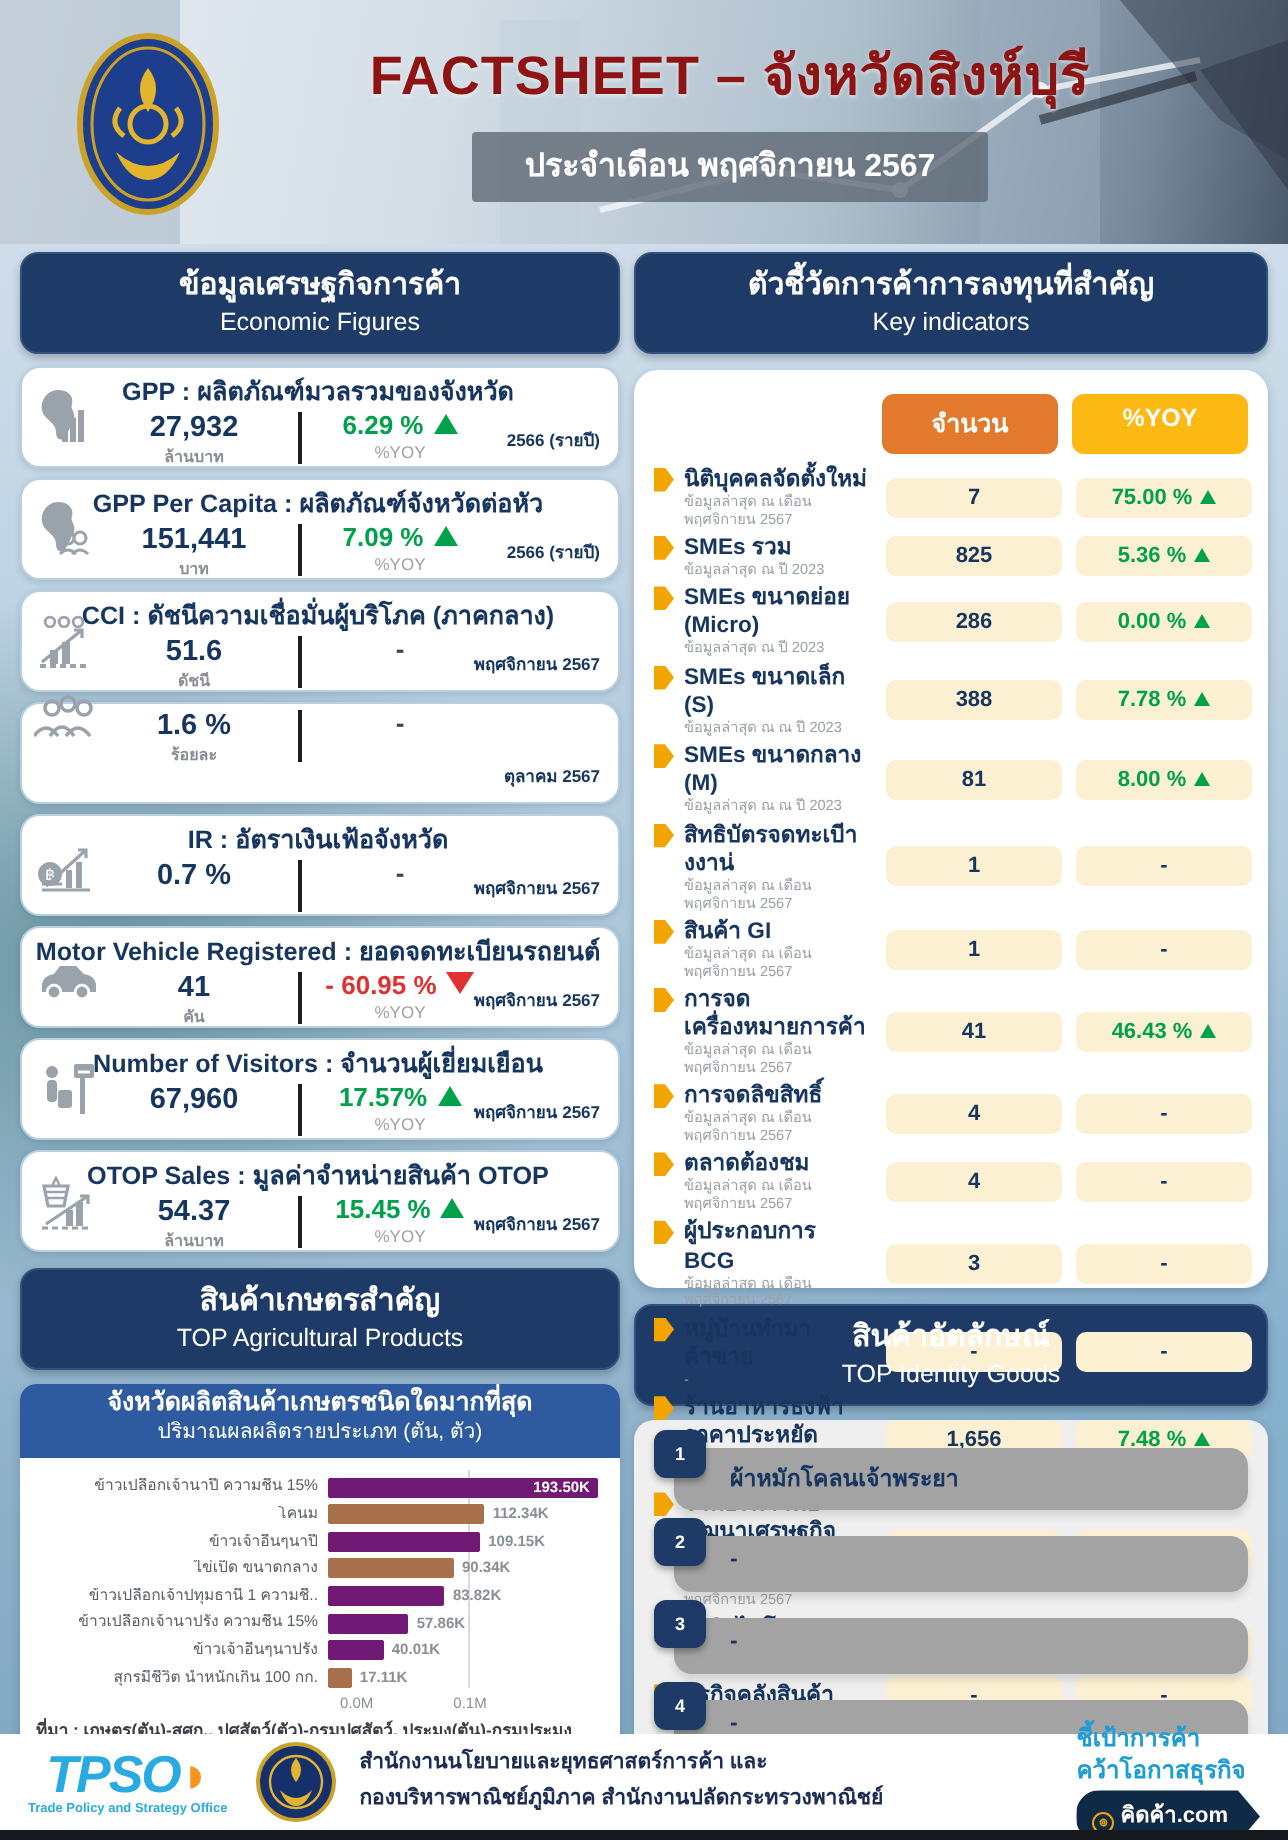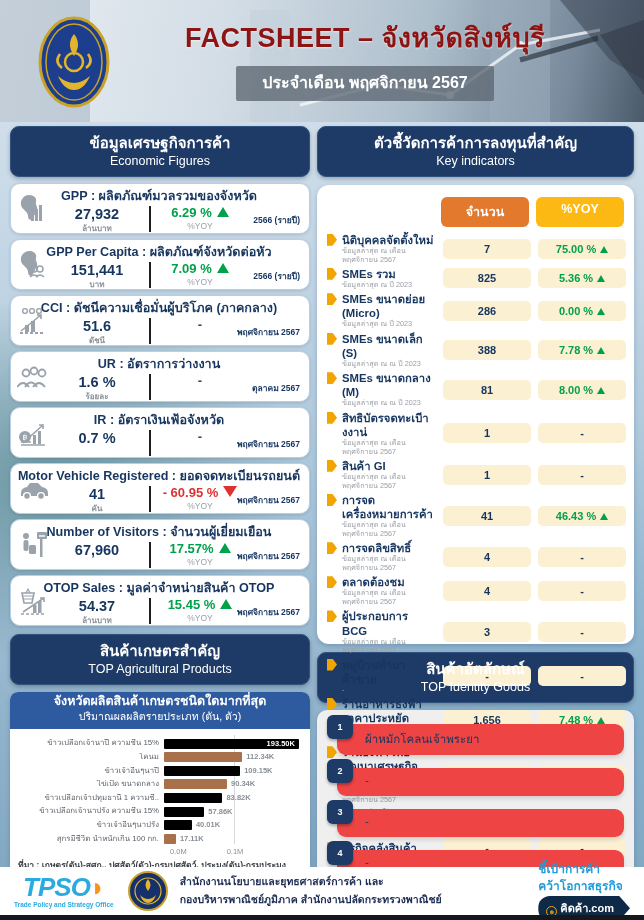--- a/index.html
+++ b/index.html
@@ -77,37 +77,37 @@
   .chart-titlebar { background:#2e5b9f; color:#fff; text-align:center; padding:0 2px 6px; }
   .chart-titlebar .t1 { font-size:12.5px; font-weight:bold; line-height:1.5; }
   .chart-titlebar .t2 { font-size:10.5px; font-weight:normal; line-height:1.2; }
   .plot { position:relative; padding:8px 10px 0 6px; }
   .gridline { position:absolute; top:6px; bottom:14px; width:1px; background:#d9d9d9; }
   .brow { display:flex; align-items:center; height:13.6px; position:relative; }
   .brow-label { width:148px; flex:0 0 148px; text-align:right; padding-right:5px;
     color:#595f66; font-size:7.8px; line-height:1.1; white-space:nowrap; overflow:hidden; }
   .brow-barwrap { flex:1; position:relative; height:10px; }
   .bbar { height:10px; border-radius:1px; position:relative; }
-  .bbar.c-green { background:#000000; } .bbar.c-brown { background:#a9714b; }
+  .bbar.c-green { background:#701a75; } .bbar.c-brown { background:#a9714b; }
   .bval-out { position:absolute; left:100%; top:0; margin-left:4px; font-size:7.5px;
     color:#8a8f96; font-weight:bold; line-height:10px; white-space:nowrap; }
   .bval-in { position:absolute; right:4px; top:0; font-size:7.5px; color:#fff;
     font-weight:bold; line-height:10px; }
   .xaxis { display:flex; margin-left:154px; position:relative; height:12px; }
   .xaxis span { position:absolute; font-size:7.5px; color:#8a8f96; top:1px; }
   .chart-src { padding:2px 8px; color:#3a3f45; font-size:8.6px; font-weight:bold; line-height:1.35; }
   
   .id-panel { margin-top:7px; background:#efefef; border-radius:10px; padding:14px 10px 10px;
     box-shadow:0 2px 5px rgba(30,60,100,.25); height:186px; }
   .id-item { position:relative; margin:0 0 13px 10px; }
   .id-badge { position:absolute; left:-10px; top:-9px; width:26px; height:24px; background:#1e3a66;
     border-radius:6px; color:#fff; font-size:9px; font-weight:bold; text-align:center;
     line-height:24px; box-shadow:0 2px 3px rgba(0,0,0,.3); }
-  .id-text { background:#ef4444; border-radius:9px; box-shadow:0 3px 4px rgba(0,0,0,.12);
-    padding:6px 10px 7px 28px; font-size:11.5px; font-weight:normal; color:#16355f; min-height:28px; }
+  .id-text { background:#a3a3a3; border-radius:9px; box-shadow:0 3px 4px rgba(0,0,0,.12);
+    padding:6px 10px 7px 28px; font-size:11.5px; font-weight:bold; color:#16355f; min-height:28px; }
   
   .footer { position:absolute; left:0; bottom:5px; width:100%; height:48px; background:#fff;
     display:flex; align-items:center; padding:0 14px; }
   .bottom-strip { position:absolute; left:0; bottom:0; width:100%; height:5px; background:#15181c; }
   .tpso { display:flex; flex-direction:column; align-items:center; margin-right:14px; }
   .tpso-word { font-size:26px; font-weight:bold; color:#29abe2; letter-spacing:-1px; line-height:1; font-style:italic; }
   .tpso-word .swoosh { color:#f7941d; }
   .tpso-sub { font-size:6.5px; color:#29abe2; font-weight:bold; margin-top:1px; }
   .footer-org { margin-left:12px; flex:1; color:#1d2c54; font-size:10.5px; font-weight:bold; line-height:1.7; }
   .kidka { text-align:left; }
@@ -221,21 +221,20 @@
               </div>
               <div class="ecard-div"></div>
               <div class="ecard-yoy">
                 <div class="y y-none">-</div>
                 <div class="yl"></div>
               </div>
             </div>
             <div class="ecard-period">พฤศจิกายน 2567</div>
           </div>
           <div class="ecard">
-            <div class="ecard-title">UR : อัตราการว่างงาน</div>
             <div class="ecard-body">
               <div class="ecard-icon"><svg width="32" height="30" viewBox="0 0 32 30">
                   <circle cx="9" cy="12" r="3.5" fill="none" stroke="#9aa2ab" stroke-width="1.8"></circle>
                   <circle cx="17" cy="10" r="3.5" fill="none" stroke="#9aa2ab" stroke-width="1.8"></circle>
                   <circle cx="25" cy="12" r="3.5" fill="none" stroke="#9aa2ab" stroke-width="1.8"></circle>
                   <path d="M3 26q6-8 12 0M11 26q6-9 12 0M19 26q6-8 12 0" transform="translate(-3 0)" stroke="#9aa2ab" stroke-width="1.8" fill="none"></path>
                 </svg></div>
               <div class="ecard-val">
                 <div class="v">1.6 %</div>
                 <div class="u">ร้อยละ</div>

